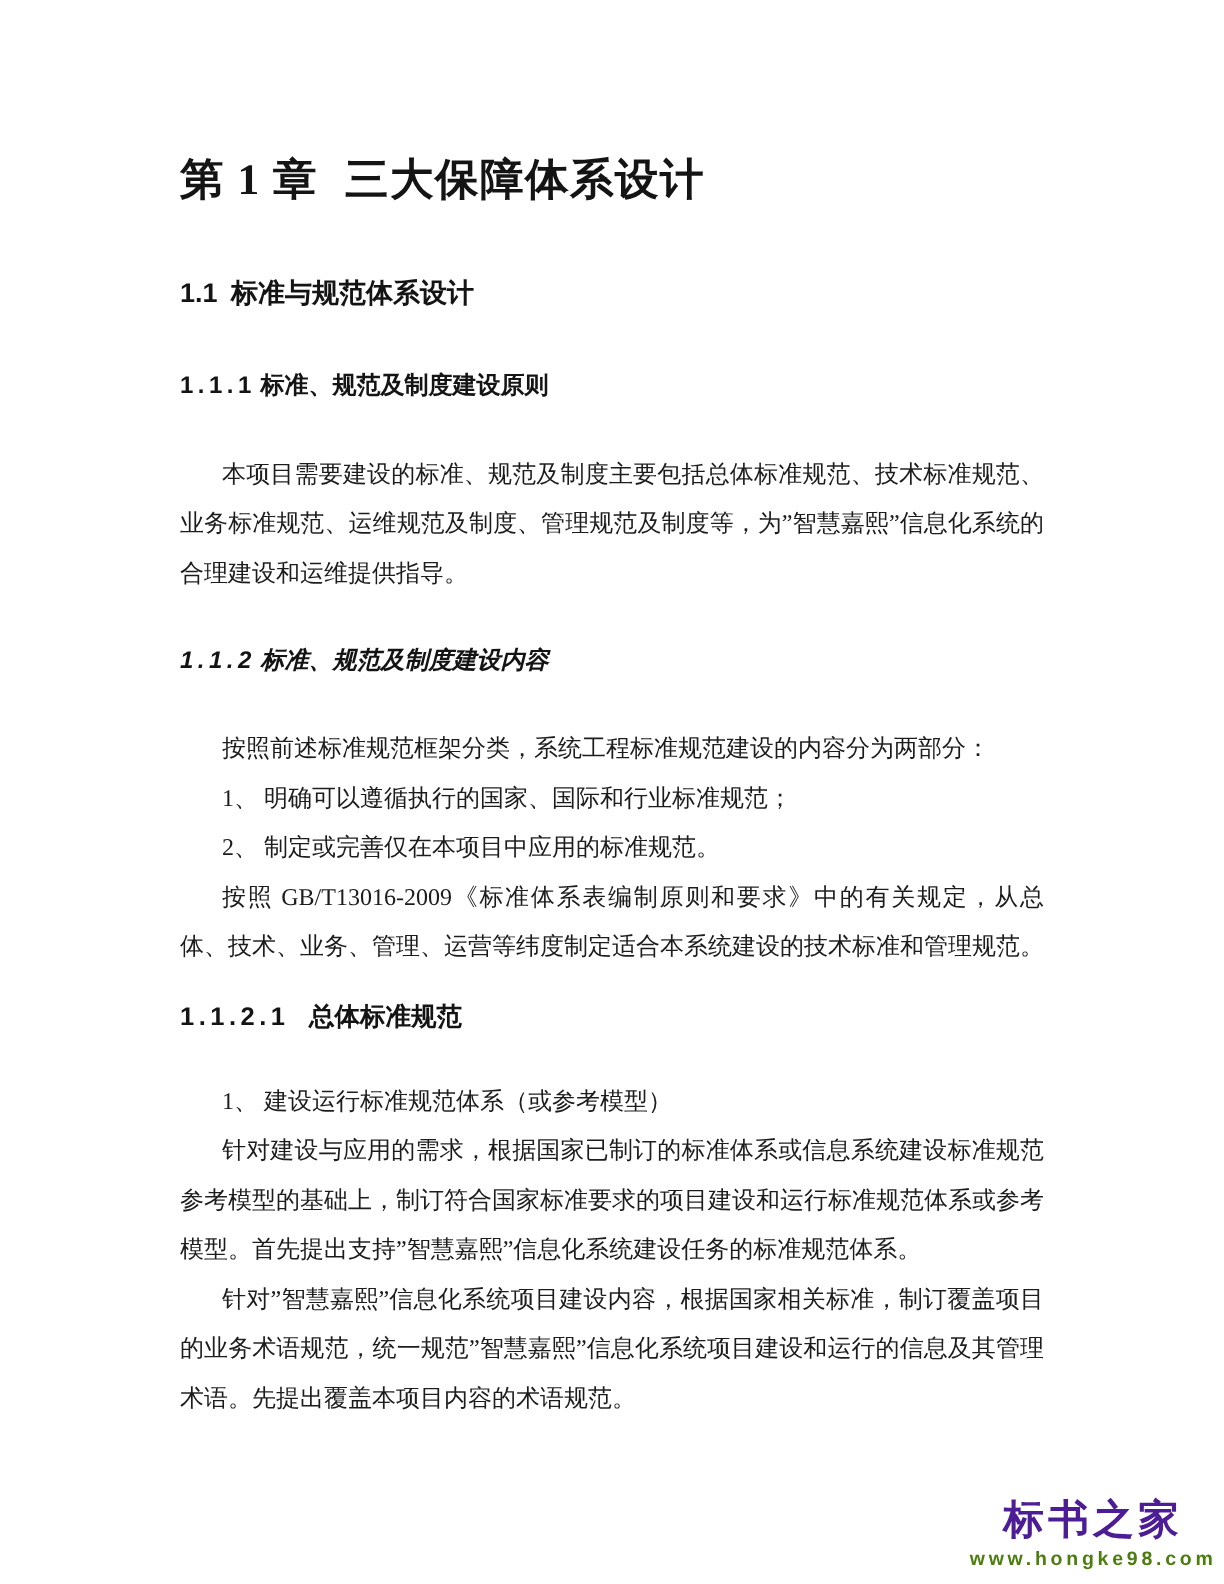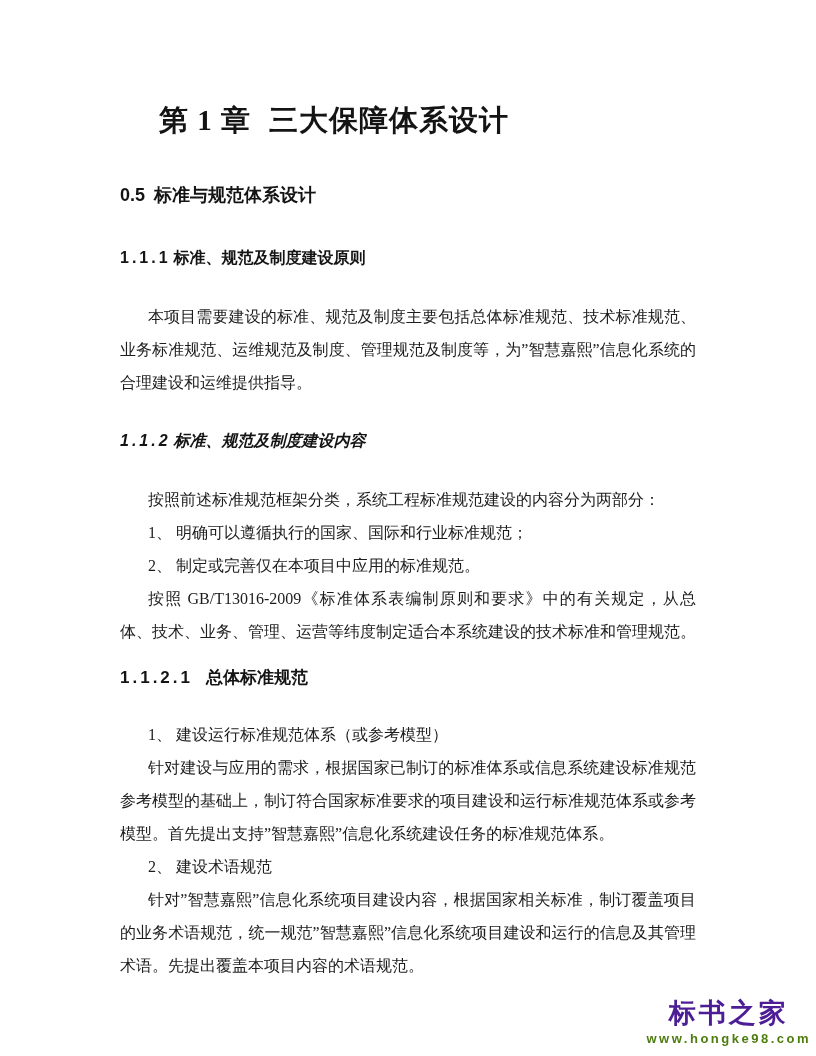--- a/index.html
+++ b/index.html
@@ -21,21 +21,21 @@
   }
   h1.chapter {
     margin: 0;
     font-family: "Liberation Serif", serif;
     font-weight: bold;
     font-size: 29px;
     line-height: 40px;
     letter-spacing: 1px;
     color: #141414;
   }
-  h1.chapter .chap-num { margin-right: 18px; margin-left: 39px; }
+  h1.chapter .chap-num { margin-right: 18px; }
   h2.sec {
     margin: 43px 0 0 0;
     font-family: "Liberation Sans", sans-serif;
     font-weight: bold;
     font-size: 18px;
     line-height: 25px;
     color: #141414;
   }
   h2.sec .num { margin-right: 9px; }
   h3.subsec {
@@ -94,21 +94,21 @@
 </head>
 <body>
 
 <div class="page">
 
   <h1 class="chapter">
     <span class="chap-num">第 1 章</span><span>三大保障体系设计</span>
   </h1>
 
   <h2 class="sec">
-    <span class="num">0.5</span><span>标准与规范体系设计</span>
+    <span class="num">1.1</span><span>标准与规范体系设计</span>
   </h2>
 
   <h3 class="subsec m-a">
     <span class="num">1.1.1</span><span>标准、规范及制度建设原则</span>
   </h3>
 
   <p class="body m-t">本项目需要建设的标准、规范及制度主要包括总体标准规范、技术标准规范、业务标准规范、运维规范及制度、管理规范及制度等，为”智慧嘉熙”信息化系统的合理建设和运维提供指导。</p>
 
   <h3 class="subsec m-b">
     <span class="num">1.1.2</span><span>标准、规范及制度建设内容</span>
@@ -118,21 +118,20 @@
   <p class="body">1、 明确可以遵循执行的国家、国际和行业标准规范；</p>
   <p class="body">2、 制定或完善仅在本项目中应用的标准规范。</p>
   <p class="body">按照 GB/T13016-2009《标准体系表编制原则和要求》中的有关规定，从总体、技术、业务、管理、运营等纬度制定适合本系统建设的技术标准和管理规范。</p>
 
   <h4 class="subsubsec">
     <span class="num">1.1.2.1</span><span>总体标准规范</span>
   </h4>
 
   <p class="body m-t">1、 建设运行标准规范体系（或参考模型）</p>
   <p class="body">针对建设与应用的需求，根据国家已制订的标准体系或信息系统建设标准规范参考模型的基础上，制订符合国家标准要求的项目建设和运行标准规范体系或参考模型。首先提出支持”智慧嘉熙”信息化系统建设任务的标准规范体系。</p>
-  <p class="body">2、 建设术语规范</p>
   <p class="body">针对”智慧嘉熙”信息化系统项目建设内容，根据国家相关标准，制订覆盖项目的业务术语规范，统一规范”智慧嘉熙”信息化系统项目建设和运行的信息及其管理术语。先提出覆盖本项目内容的术语规范。</p>
 
   <div class="watermark">
     <div class="brand">标书之家</div>
     <div class="url">www.hongke98.com</div>
   </div>
 
 </div>
 
 </body></html>

